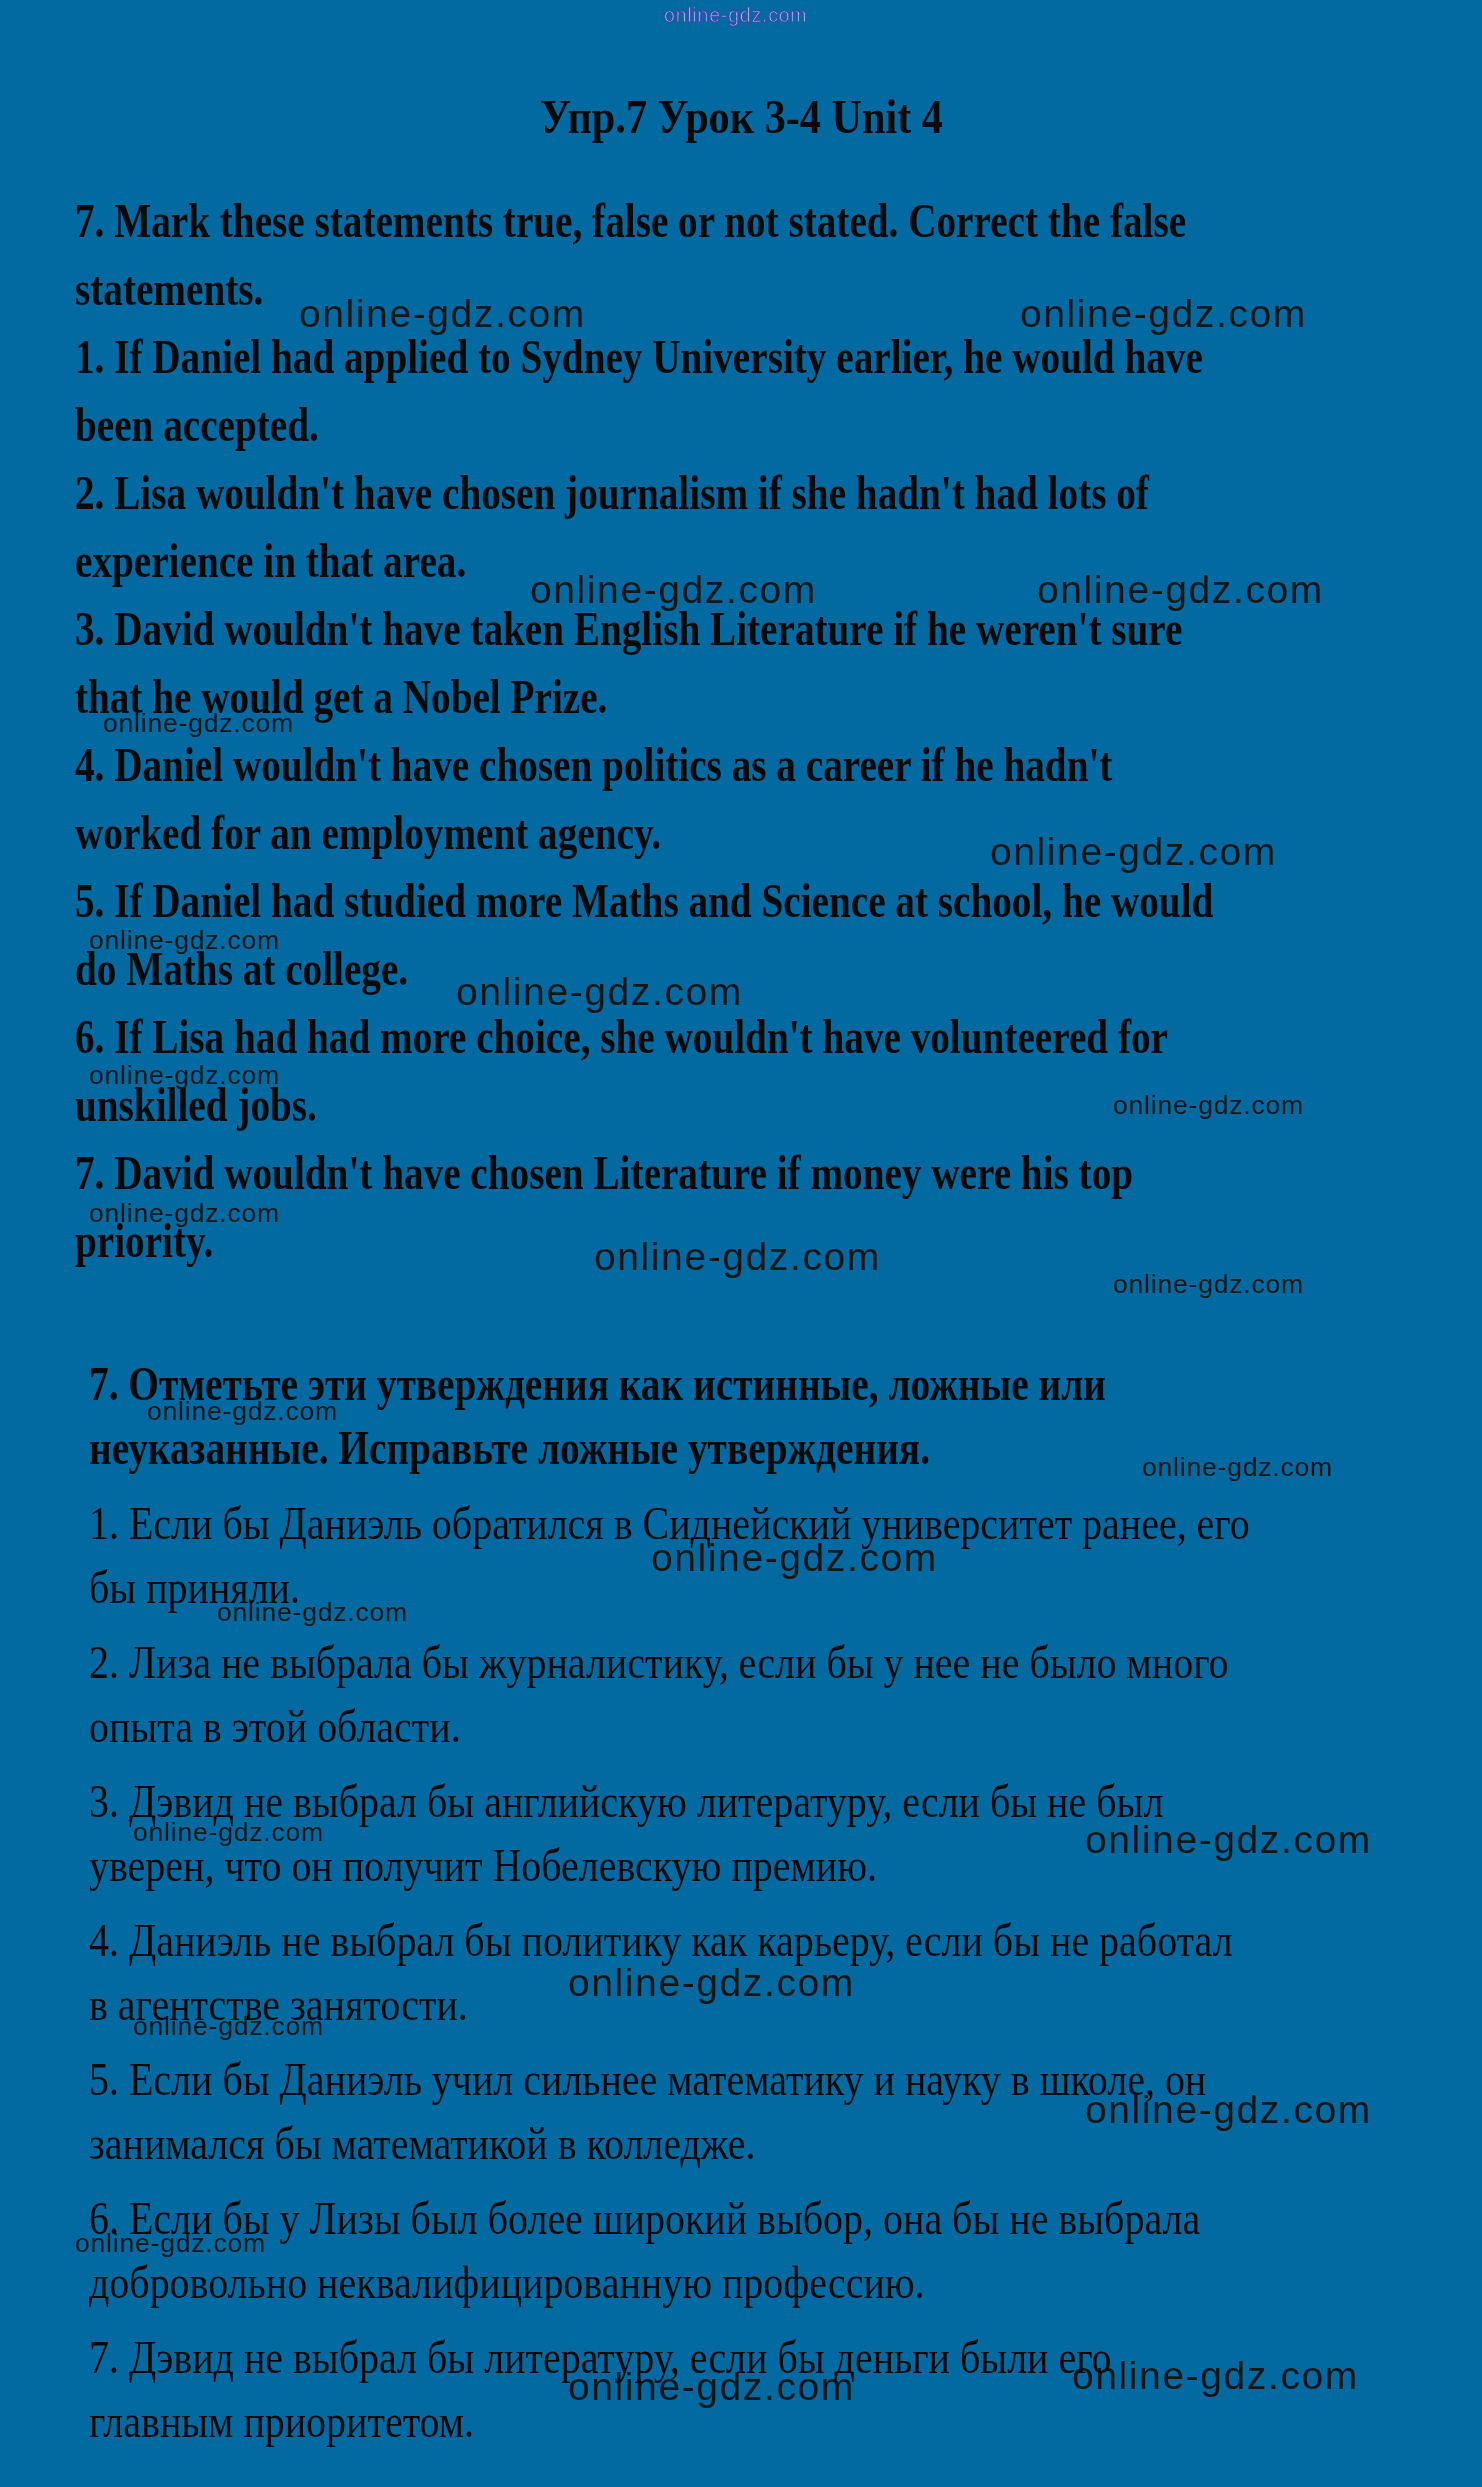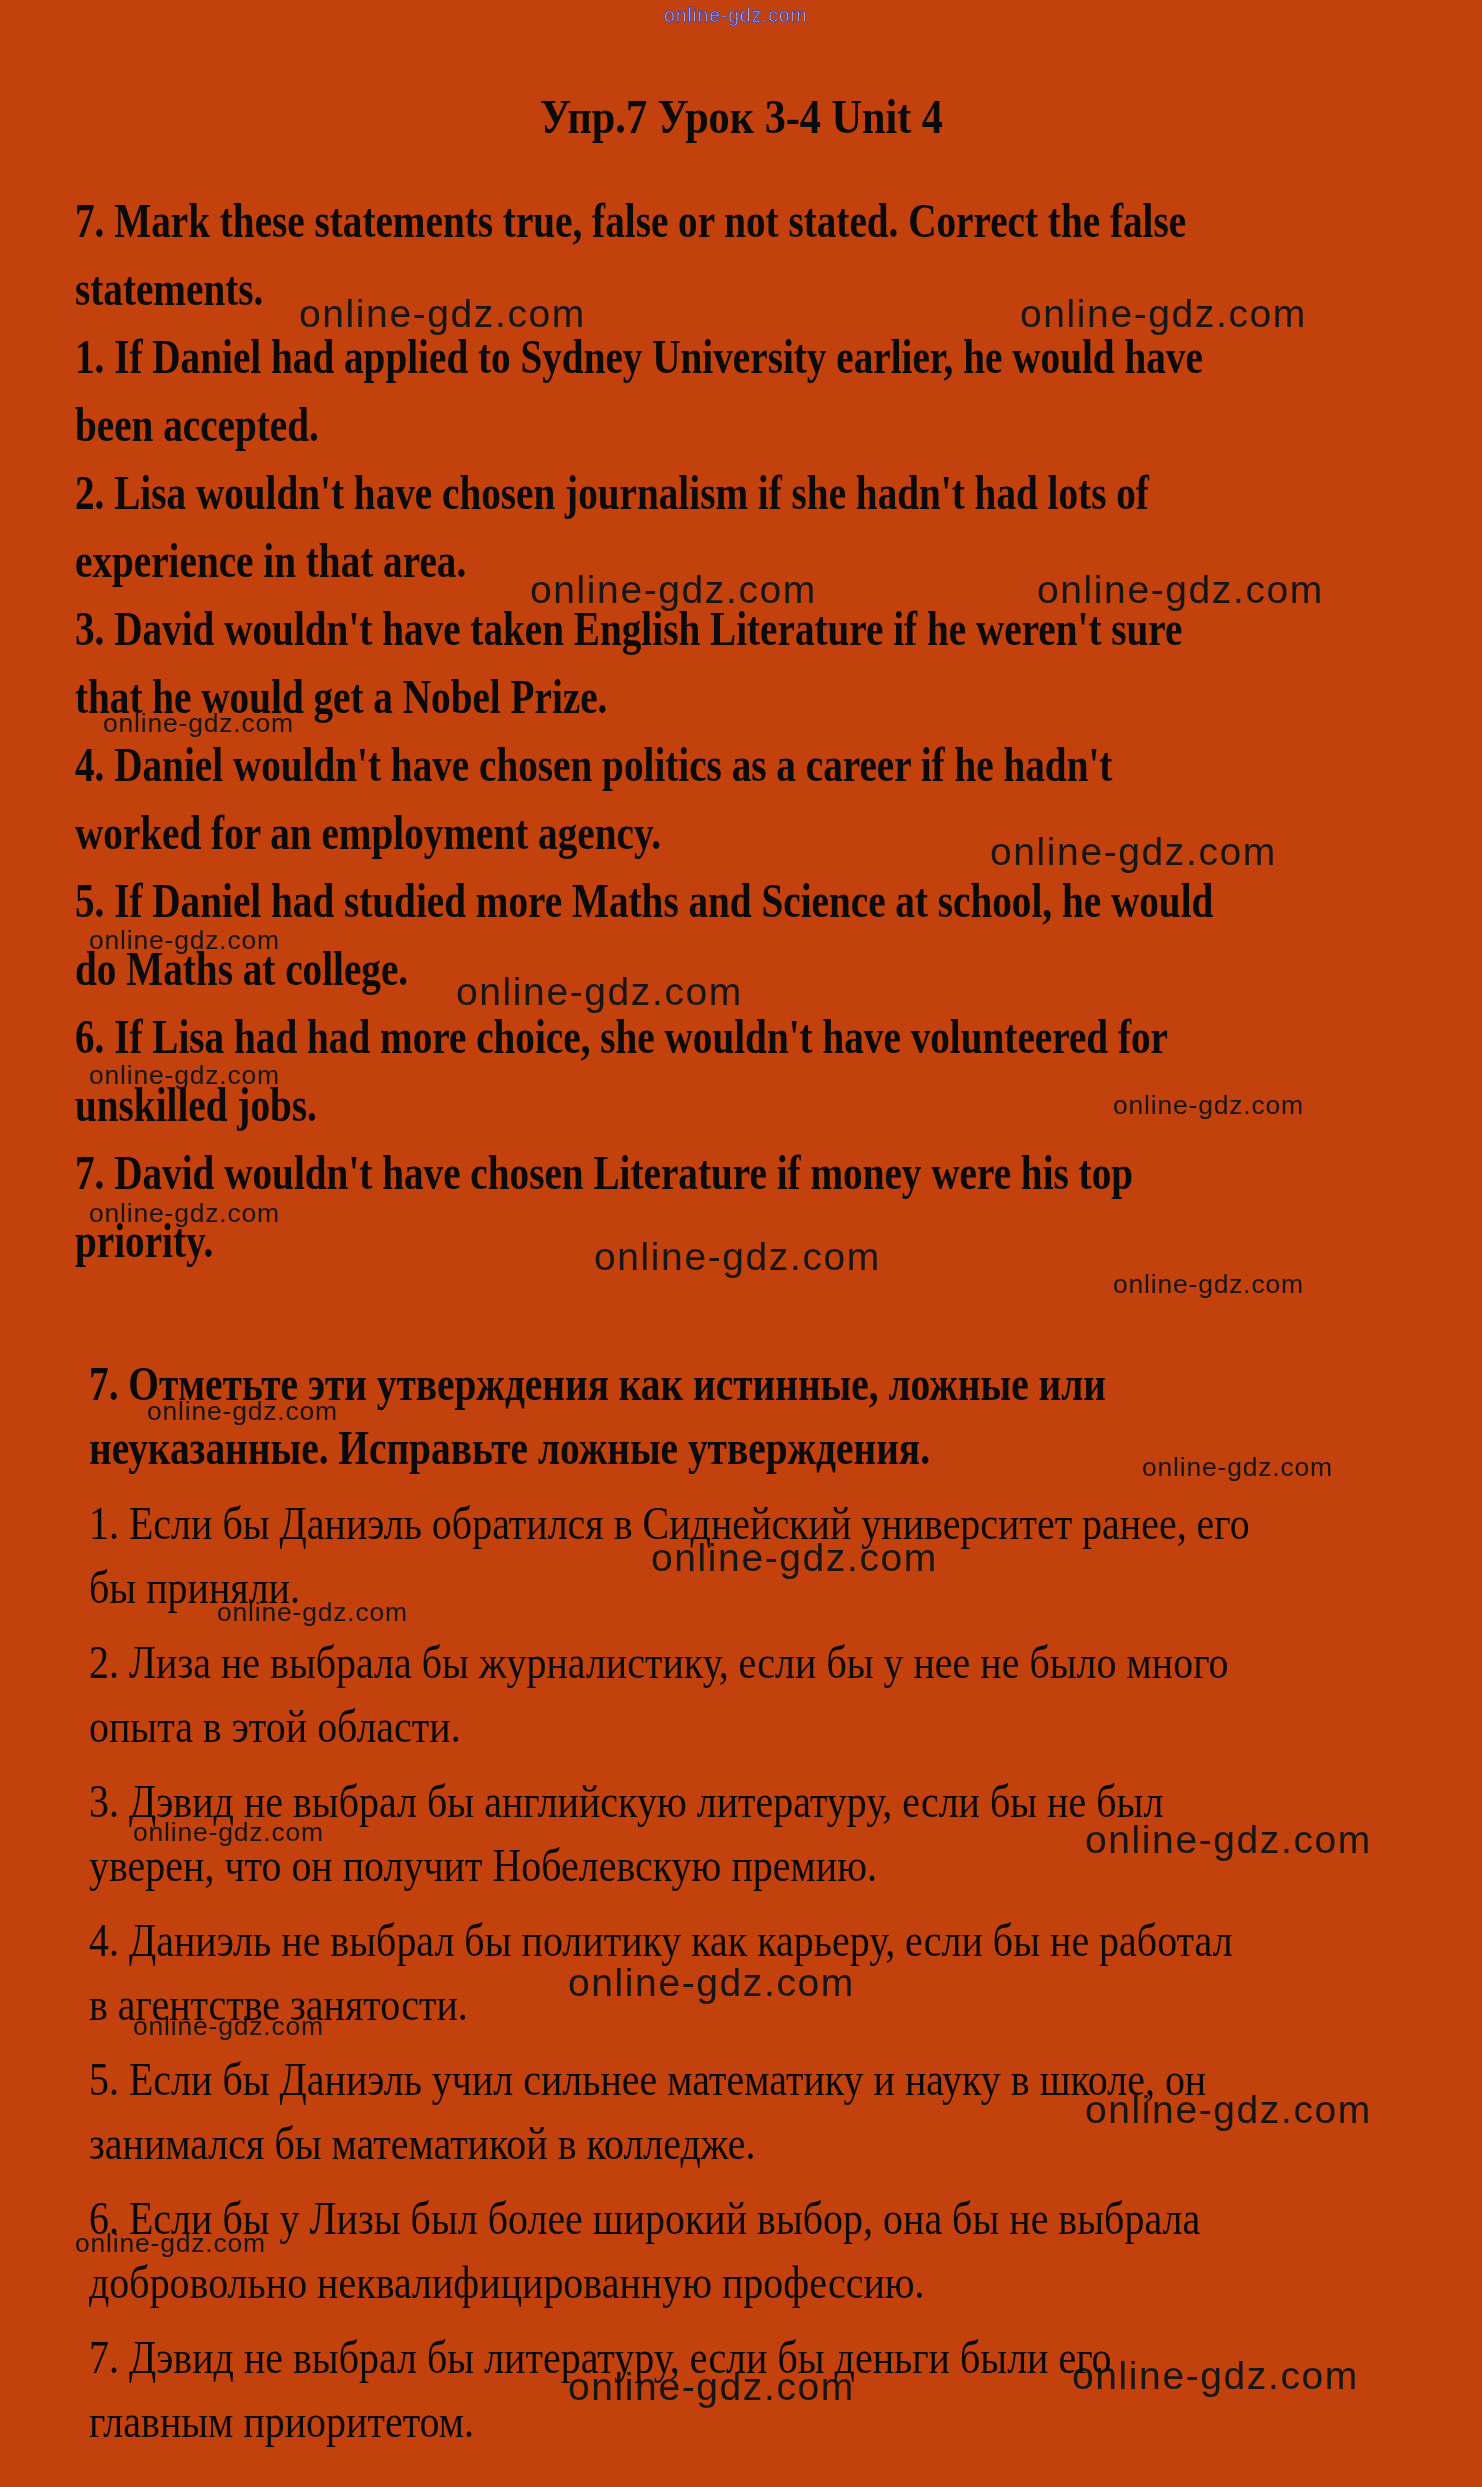--- a/index.html
+++ b/index.html
@@ -1,21 +1,21 @@
 <!DOCTYPE html>
 <html style="font-size:12.5px"><head>
 <meta charset="utf-8">
 <style>
   html, body { margin: 0; padding: 0; background: #e8e8e8; }
   .page {
     position: relative;
     width: 1483px;
     height: 2487px;
     margin: 0 auto;
-    background: #c2410c;
+    background: #0369a1;
     overflow: hidden;
     color: #0a0a0a;
   }
   .title {
     position: absolute;
     top: 87px;
     left: 0;
     width: 100%;
     margin: 0;
     text-align: center;

